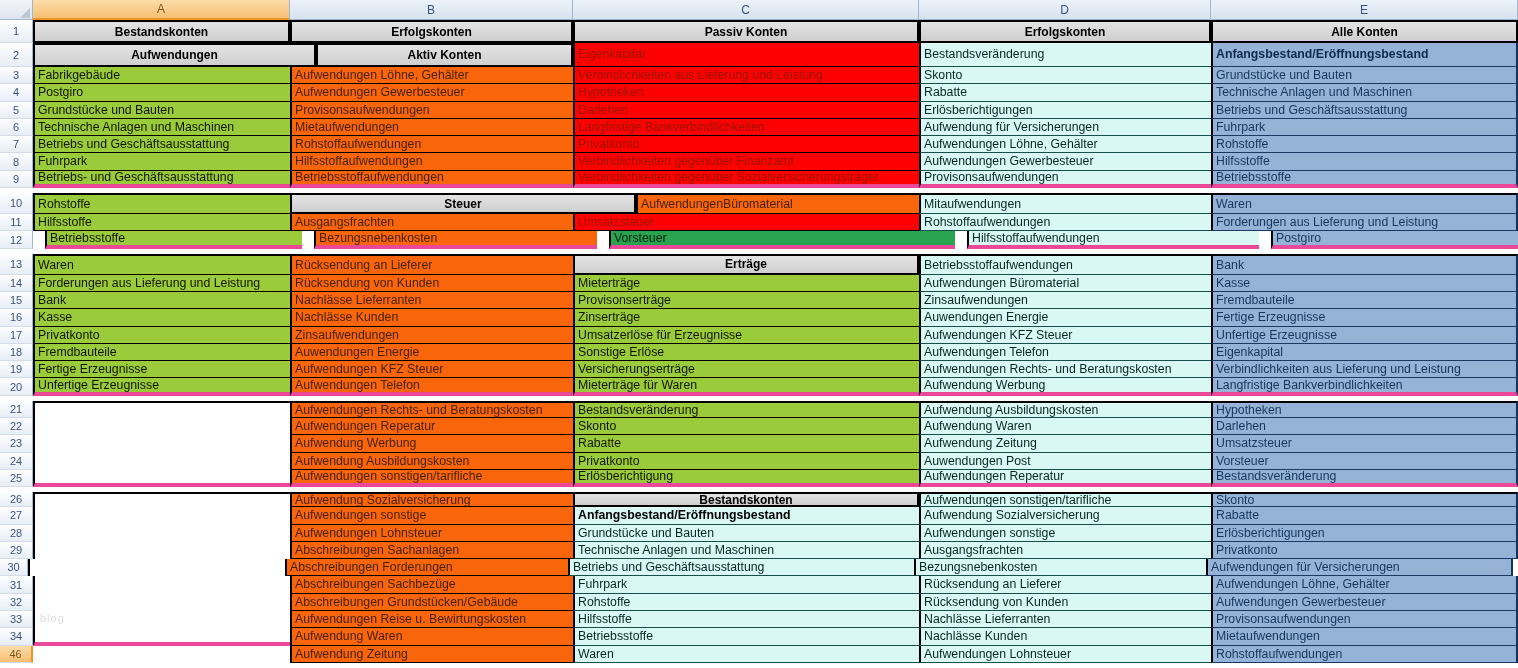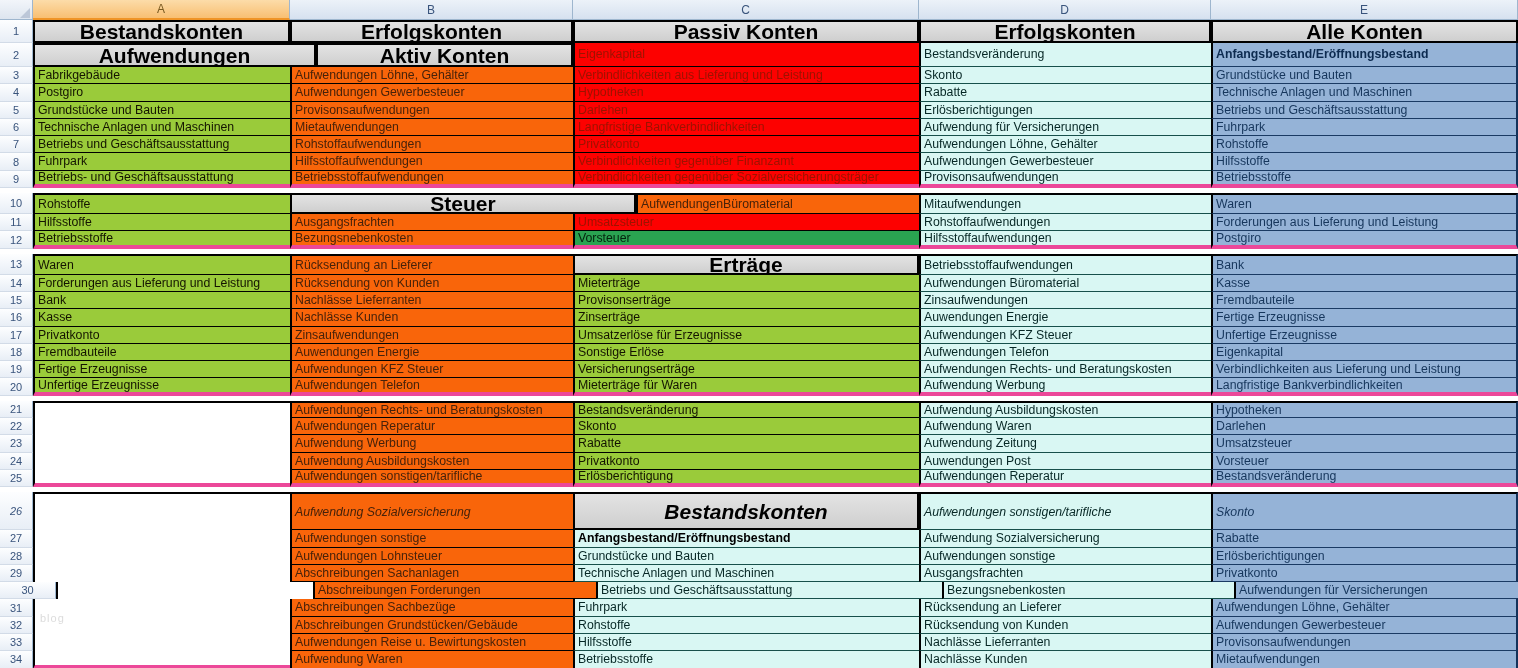--- a/index.html
+++ b/index.html
@@ -47,21 +47,21 @@
 
   
   .cell{
     flex:none;box-sizing:border-box;display:flex;align-items:center;
     overflow:hidden;white-space:nowrap;padding:0 2px 0 3px;
     font-size:12.3px;line-height:1;
     border-left:2px solid #000;border-bottom:1px solid #000;
   }
   .colE{border-right:2px solid #14325a}
   .s-h1{
-    justify-content:center;font-weight:bold;font-size:21px;
+    justify-content:center;font-weight:bold;font-size:12px;
     border:2px solid #000;padding:0;
     background:linear-gradient(#e3e3e3,#cfcfcf) !important;
   }
   .s-blue,.s-blueb{border-bottom-color:#1a3a63}
   .s-cyan,.s-cyanb{border-bottom-color:#17504b}
   .s-blueb,.s-cyanb{font-weight:bold}
   .s-plain{border:none}
   .s-emptyblock{border-bottom:none}
   .thickb{border-bottom:4px solid #ec4899}
   .thickt{border-top:2px solid #000}
@@ -168,21 +168,21 @@
         <div class="cell s-blue colE thickt" style="width: 307px; background-color: rgb(149, 179, 215); color: rgb(22, 54, 92);">Waren</div>
       </div>
       <div class="row" style="height: 17.3px;">
         <div class="rowhead" style="width: 33px;">11</div>
         <div class="cell s-green" style="width: 257px; background-color: rgb(154, 203, 58); color: rgb(20, 20, 0);">Hilfsstoffe</div>
         <div class="cell s-orange" style="width: 283px; background-color: rgb(249, 101, 10); color: rgb(71, 34, 10);">Ausgangsfrachten</div>
         <div class="cell s-red" style="width: 346px; background-color: rgb(253, 1, 0); color: rgb(156, 19, 0);">Umsatzsteuer</div>
         <div class="cell s-cyan" style="width: 292px; background-color: rgb(217, 247, 243); color: rgb(6, 39, 37);">Rohstoffaufwendungen</div>
         <div class="cell s-blue colE" style="width: 307px; background-color: rgb(149, 179, 215); color: rgb(22, 54, 92);">Forderungen aus Lieferung und Leistung</div>
       </div>
-      <div class="row" style="height: 17.3px;">
+      <div class="row" style="height: 17.3px; gap: 12px;">
         <div class="rowhead" style="width: 33px;">12</div>
         <div class="cell s-green thickb" style="width: 257px; background-color: rgb(154, 203, 58); color: rgb(20, 20, 0);">Betriebsstoffe</div>
         <div class="cell s-orange thickb" style="width: 283px; background-color: rgb(249, 101, 10); color: rgb(71, 34, 10);">Bezungsnebenkosten</div>
         <div class="cell s-teal thickb" style="width: 346px; background-color: rgb(42, 163, 81); color: rgb(4, 35, 13);">Vorsteuer</div>
         <div class="cell s-cyan thickb" style="width: 292px; background-color: rgb(217, 247, 243); color: rgb(6, 39, 37);">Hilfsstoffaufwendungen</div>
         <div class="cell s-blue colE thickb" style="width: 307px; background-color: rgb(149, 179, 215); color: rgb(22, 54, 92);">Postgiro</div>
       </div>
       <div class="spacer" style="height: 5px;"></div>
       <div class="row" style="height: 21px;">
         <div class="rowhead" style="width: 33px;">13</div>
@@ -283,21 +283,21 @@
       </div>
       <div class="row" style="height: 17.3px;">
         <div class="rowhead" style="width: 33px;">25</div>
         <div class="cell s-emptyblock thickb" style="width: 257px; background-color: rgb(255, 255, 255); color: rgb(0, 0, 0);"></div>
         <div class="cell s-orange thickb" style="width: 283px; background-color: rgb(249, 101, 10); color: rgb(71, 34, 10);">Aufwendungen sonstigen/tarifliche</div>
         <div class="cell s-green thickb" style="width: 346px; background-color: rgb(154, 203, 58); color: rgb(20, 20, 0);">Erlösberichtigung</div>
         <div class="cell s-cyan thickb" style="width: 292px; background-color: rgb(217, 247, 243); color: rgb(6, 39, 37);">Aufwendungen Reperatur</div>
         <div class="cell s-blue colE thickb" style="width: 307px; background-color: rgb(149, 179, 215); color: rgb(22, 54, 92);">Bestandsveränderung</div>
       </div>
       <div class="spacer" style="height: 5px;"></div>
-      <div class="row" style="height: 38px; font-style: italic;">
+      <div class="row" style="height: 15px;">
         <div class="rowhead" style="width: 33px;">26</div>
         <div class="cell s-emptyblock thickt" style="width: 257px; background-color: rgb(255, 255, 255); color: rgb(0, 0, 0);"></div>
         <div class="cell s-orange thickt" style="width: 283px; background-color: rgb(249, 101, 10); color: rgb(71, 34, 10);">Aufwendung Sozialversicherung</div>
         <div class="cell s-h1" style="width: 346px; color: rgb(0, 0, 0);">Bestandskonten</div>
         <div class="cell s-cyan thickt" style="width: 292px; background-color: rgb(217, 247, 243); color: rgb(6, 39, 37);">Aufwendungen sonstigen/tarifliche</div>
         <div class="cell s-blue colE thickt" style="width: 307px; background-color: rgb(149, 179, 215); color: rgb(22, 54, 92);">Skonto</div>
       </div>
       <div class="row" style="height: 17.3px;">
         <div class="rowhead" style="width: 33px;">27</div>
         <div class="cell s-emptyblock" style="width: 257px; background-color: rgb(255, 255, 255); color: rgb(0, 0, 0);"></div>
@@ -316,21 +316,21 @@
       </div>
       <div class="row" style="height: 17.3px;">
         <div class="rowhead" style="width: 33px;">29</div>
         <div class="cell s-emptyblock" style="width: 257px; background-color: rgb(255, 255, 255); color: rgb(0, 0, 0);"></div>
         <div class="cell s-orange" style="width: 283px; background-color: rgb(249, 101, 10); color: rgb(71, 34, 10);">Abschreibungen Sachanlagen</div>
         <div class="cell s-cyan" style="width: 346px; background-color: rgb(217, 247, 243); color: rgb(6, 39, 37);">Technische Anlagen und Maschinen</div>
         <div class="cell s-cyan" style="width: 292px; background-color: rgb(217, 247, 243); color: rgb(6, 39, 37);">Ausgangsfrachten</div>
         <div class="cell s-blue colE" style="width: 307px; background-color: rgb(149, 179, 215); color: rgb(22, 54, 92);">Privatkonto</div>
       </div>
       <div class="row" style="height: 17.3px;">
-        <div class="rowhead" style="width: 56px;">30</div>
+        <div class="rowhead" style="width: 28px;">30</div>
         <div class="cell s-emptyblock" style="width: 257px; background-color: rgb(255, 255, 255); color: rgb(0, 0, 0);"></div>
         <div class="cell s-orange" style="width: 283px; background-color: rgb(249, 101, 10); color: rgb(71, 34, 10);">Abschreibungen Forderungen</div>
         <div class="cell s-cyan" style="width: 346px; background-color: rgb(217, 247, 243); color: rgb(6, 39, 37);">Betriebs und Geschäftsausstattung</div>
         <div class="cell s-cyan" style="width: 292px; background-color: rgb(217, 247, 243); color: rgb(6, 39, 37);">Bezungsnebenkosten</div>
         <div class="cell s-blue colE" style="width: 307px; background-color: rgb(149, 179, 215); color: rgb(22, 54, 92);">Aufwendungen für Versicherungen</div>
       </div>
       <div class="row" style="height: 17.3px;">
         <div class="rowhead" style="width: 33px;">31</div>
         <div class="cell s-emptyblock" style="width: 257px; background-color: rgb(255, 255, 255); color: rgb(0, 0, 0);"></div>
         <div class="cell s-orange" style="width: 283px; background-color: rgb(249, 101, 10); color: rgb(71, 34, 10);">Abschreibungen Sachbezüge</div>

